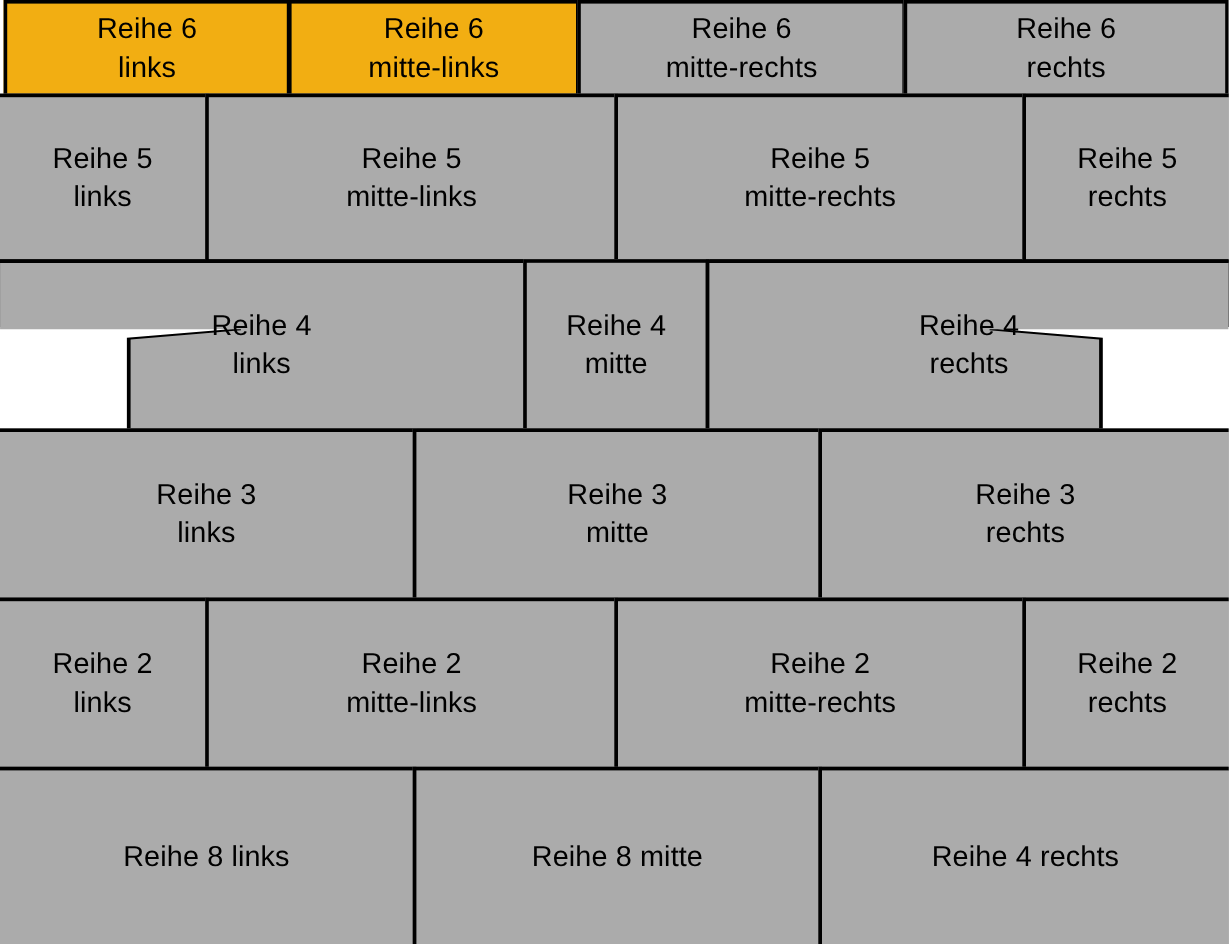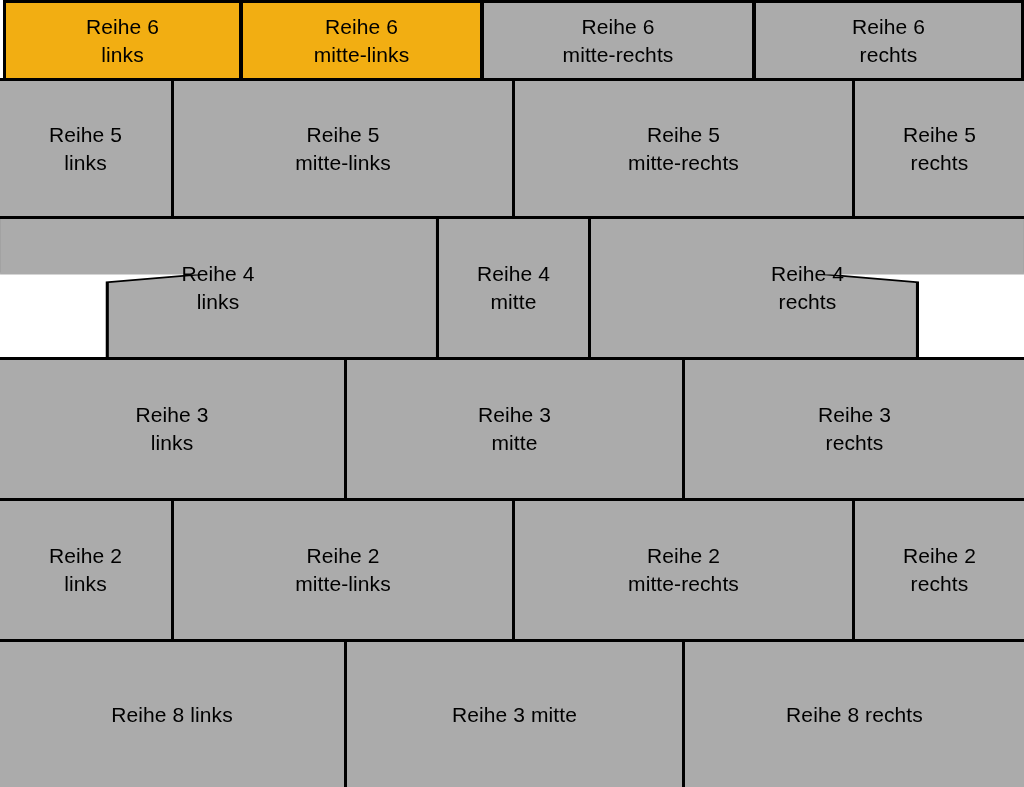--- a/index.html
+++ b/index.html
@@ -23,21 +23,21 @@
     position: absolute;
     box-sizing: border-box;
     background: #ababab;
     border: 3px solid #000000;
     display: flex;
     flex-direction: column;
     align-items: center;
     justify-content: center;
     text-align: center;
     color: #000000;
-    font-size: 21px;
+    font-size: 24px;
     line-height: 1.32;
     letter-spacing: 0.1px;
     -webkit-font-smoothing: antialiased;
   }
   .brick.highlight {
     background: #f2ae12;
   }
   .brick .label-line {
     display: block;
     white-space: nowrap;
@@ -185,19 +185,19 @@
   </div>
   <div class="brick" style="left:852px; top:498px; width:175px; height:144px;">
     <span class="label-line">Reihe 2</span>
     <span class="label-line">rechts</span>
   </div>
 
   <div class="brick" style="left:-3px; top:639px; width:350px; height:151px;">
     <span class="label-line">Reihe 8 links</span>
   </div>
   <div class="brick" style="left:344px; top:639px; width:341px; height:151px;">
-    <span class="label-line">Reihe 3 mitte</span>
+    <span class="label-line">Reihe 8 mitte</span>
   </div>
   <div class="brick" style="left:682px; top:639px; width:345px; height:151px;">
-    <span class="label-line">Reihe 8 rechts</span>
+    <span class="label-line">Reihe 4 rechts</span>
   </div>
 
 </div>
 
 </body></html>

